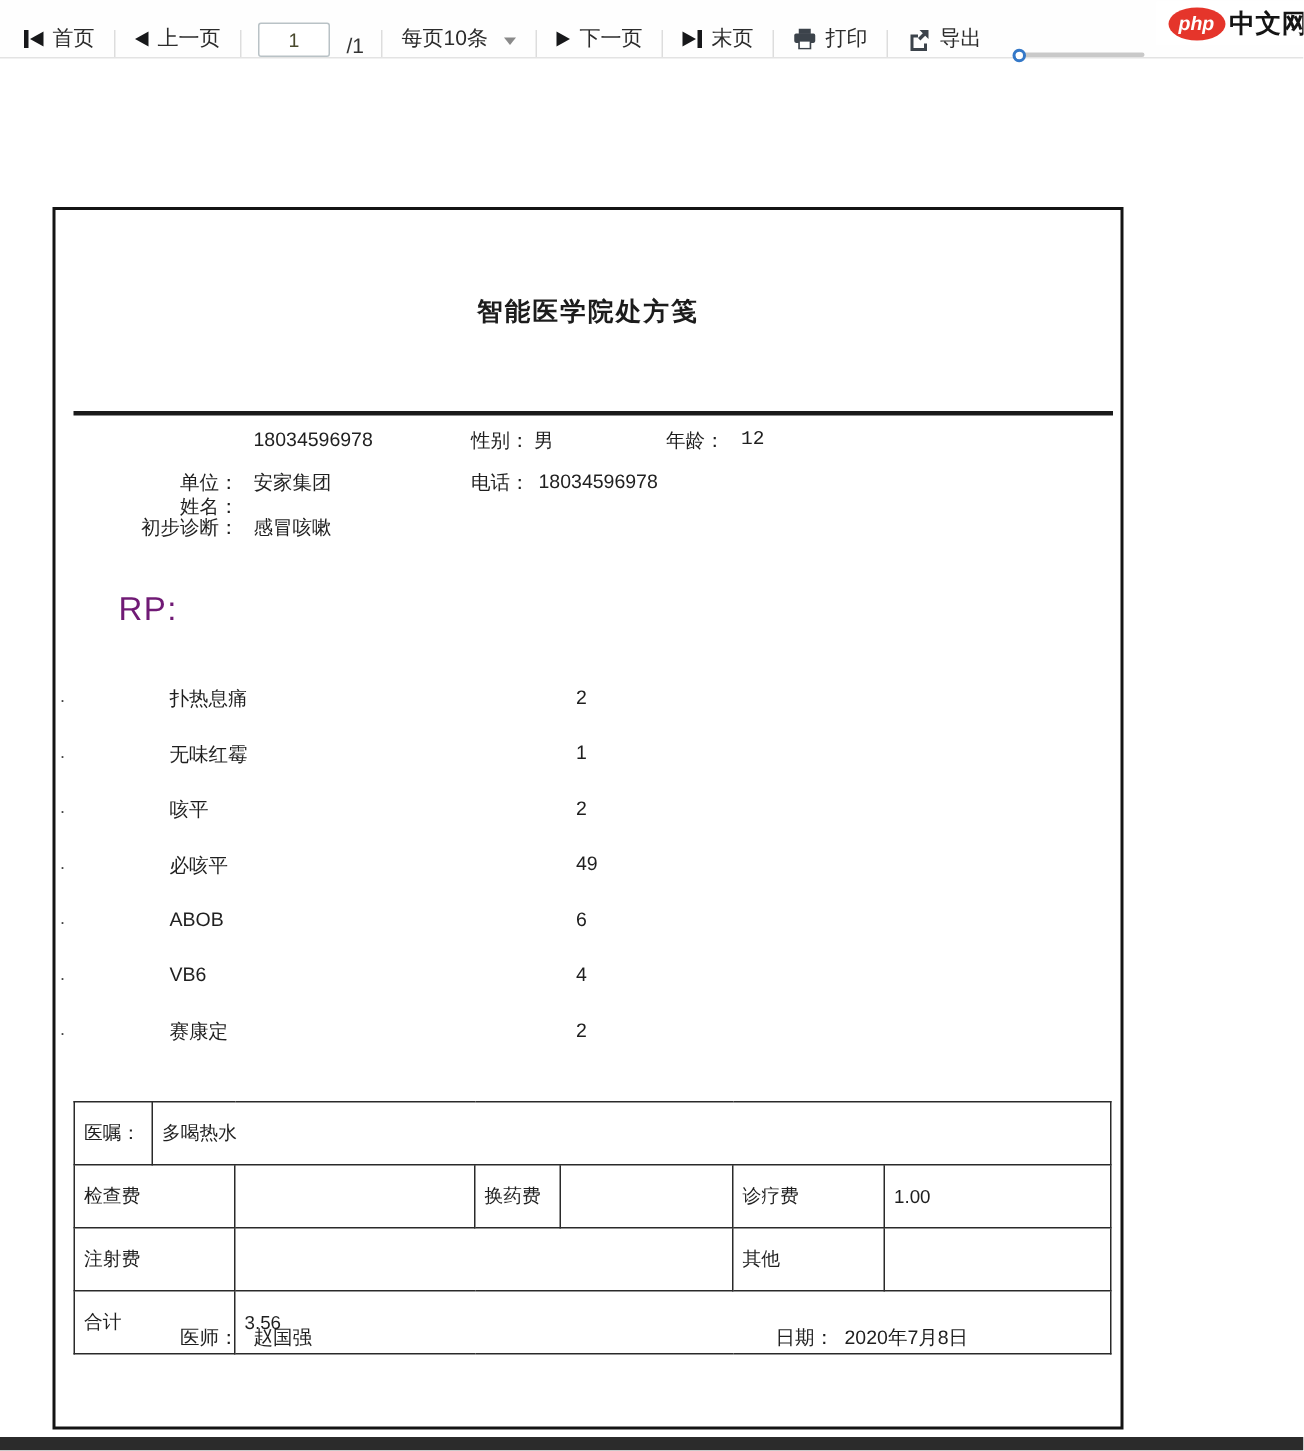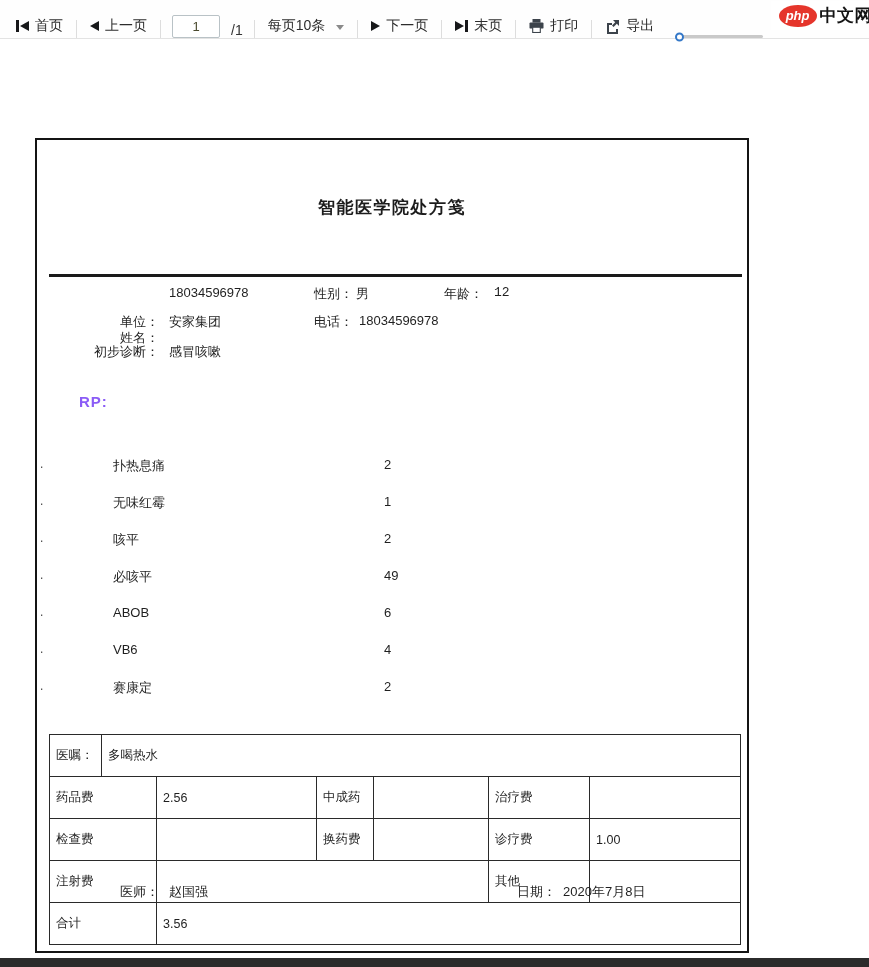--- a/index.html
+++ b/index.html
@@ -52,21 +52,21 @@
   }
   .abs { position:absolute; font-size:13px; color:#1f1f1f; }
   .doc-title {
     position:absolute; top:56px; left:0; width:100%; text-align:center;
     font-size:17px; font-weight:bold; color:#1c1c1c; letter-spacing:1.5px;
   }
   .hr-thick { position:absolute; top:134px; left:12px; right:5px; height:3px; background:#1a1a1a; }
 
   .lbl-box { left:0; width:122px; text-align:right; }
 
-  .rp { position:absolute; top:253px; left:42px; font-size:15px; font-weight:bold; color:#8b5cf6; letter-spacing:1px; }
+  .rp { position:absolute; top:253px; left:42px; font-size:22px; font-weight:normal; color:#701a75; letter-spacing:1px; }
 
   .med-row { position:absolute; left:0; width:100%; height:16px; font-size:13px; color:#1f1f1f; }
   .med-marker { position:absolute; left:3px; top:0; font-size:12px; color:#444; }
   .med-name { position:absolute; left:76px; top:0; }
   .med-qty { position:absolute; left:347px; top:0; }
 
   table.fees {
     position:absolute; top:594px; left:12px; width:691px;
     border-collapse:collapse; table-layout:fixed; font-size:12.5px; color:#1f1f1f;
   }
@@ -222,28 +222,20 @@
         <col style="width:115px">
         <col style="width:101px">
         <col style="width:151px">
     </colgroup>
     <tbody>
         <tr>
       <td>医嘱：</td>
       <td colspan="6">多喝热水</td>
     </tr>
     <tr>
-      <td colspan="2">药品费</td>
-      <td>2.56</td>
-      <td>中成药</td>
-      <td></td>
-      <td>治疗费</td>
-      <td></td>
-    </tr>
-    <tr>
       <td colspan="2">检查费</td>
       <td></td>
       <td>换药费</td>
       <td></td>
       <td>诊疗费</td>
       <td>1.00</td>
     </tr>
     <tr>
       <td colspan="2">注射费</td>
       <td colspan="3"></td>

